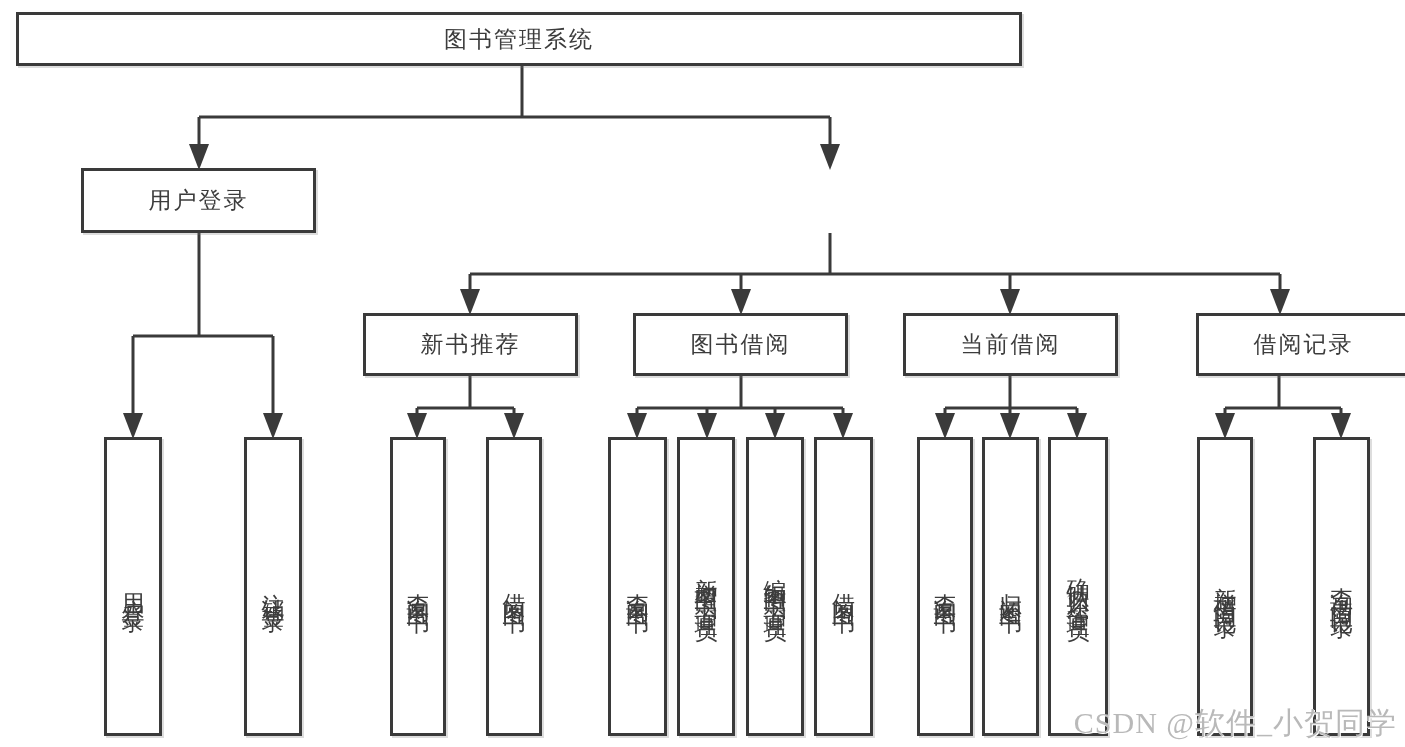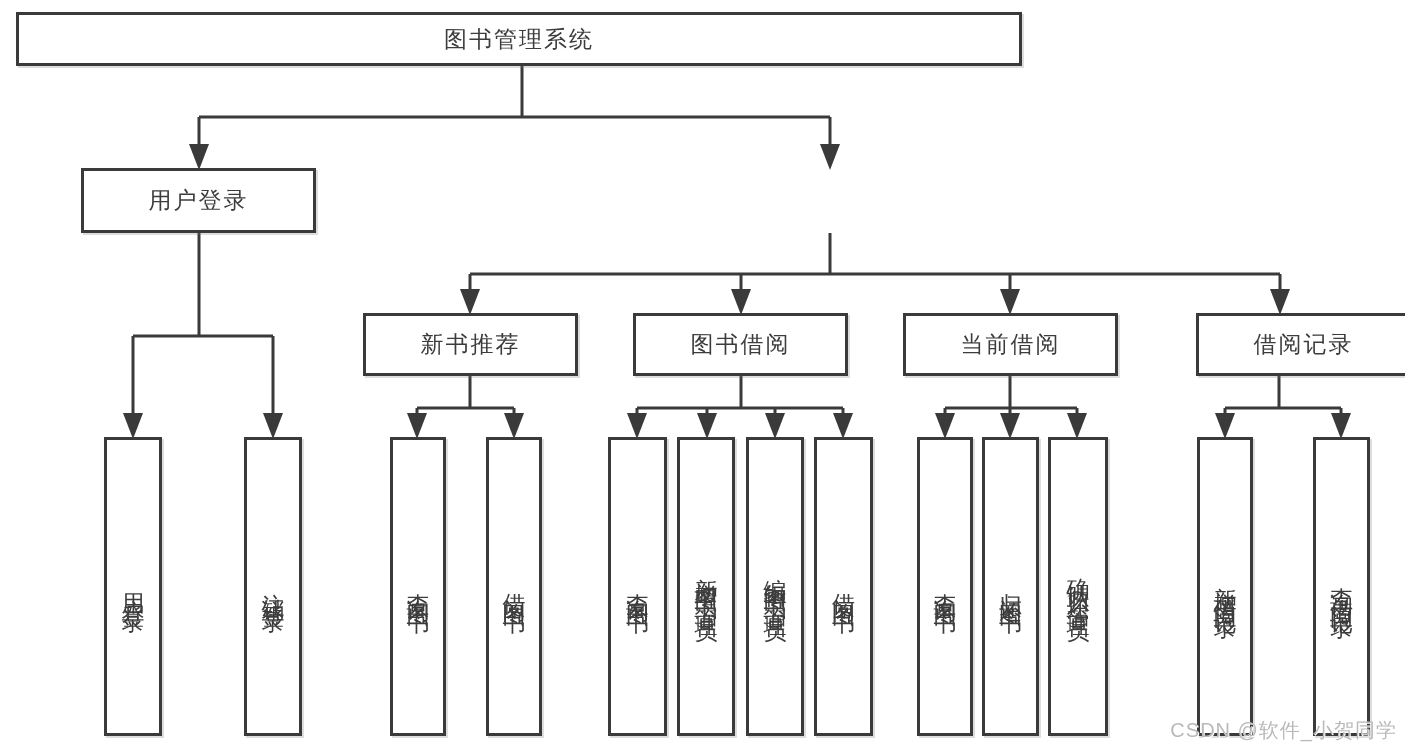--- a/index.html
+++ b/index.html
@@ -34,25 +34,26 @@
     writing-mode:vertical-rl;
     text-orientation:mixed;
     letter-spacing:6px;
     line-height:1;
     white-space:nowrap;
   }
   .vbox .leaf-label{display:block;}
   .watermark{
     position:absolute;
     right:8px;bottom:3px;
-    font-size:20px;
+    font-size:30px;
     color:var(--watermark);
     letter-spacing:1px;
     text-shadow:1px 1px 0 #ffffff;
     white-space:nowrap;
+    font-family:Liberation Serif, serif;
   }
 </style>
 </head>
 <body>
 
 <div class="stage">
 
   <svg class="connectors" viewBox="0 0 1405 747" xmlns="http://www.w3.org/2000/svg">
 
     <g>

